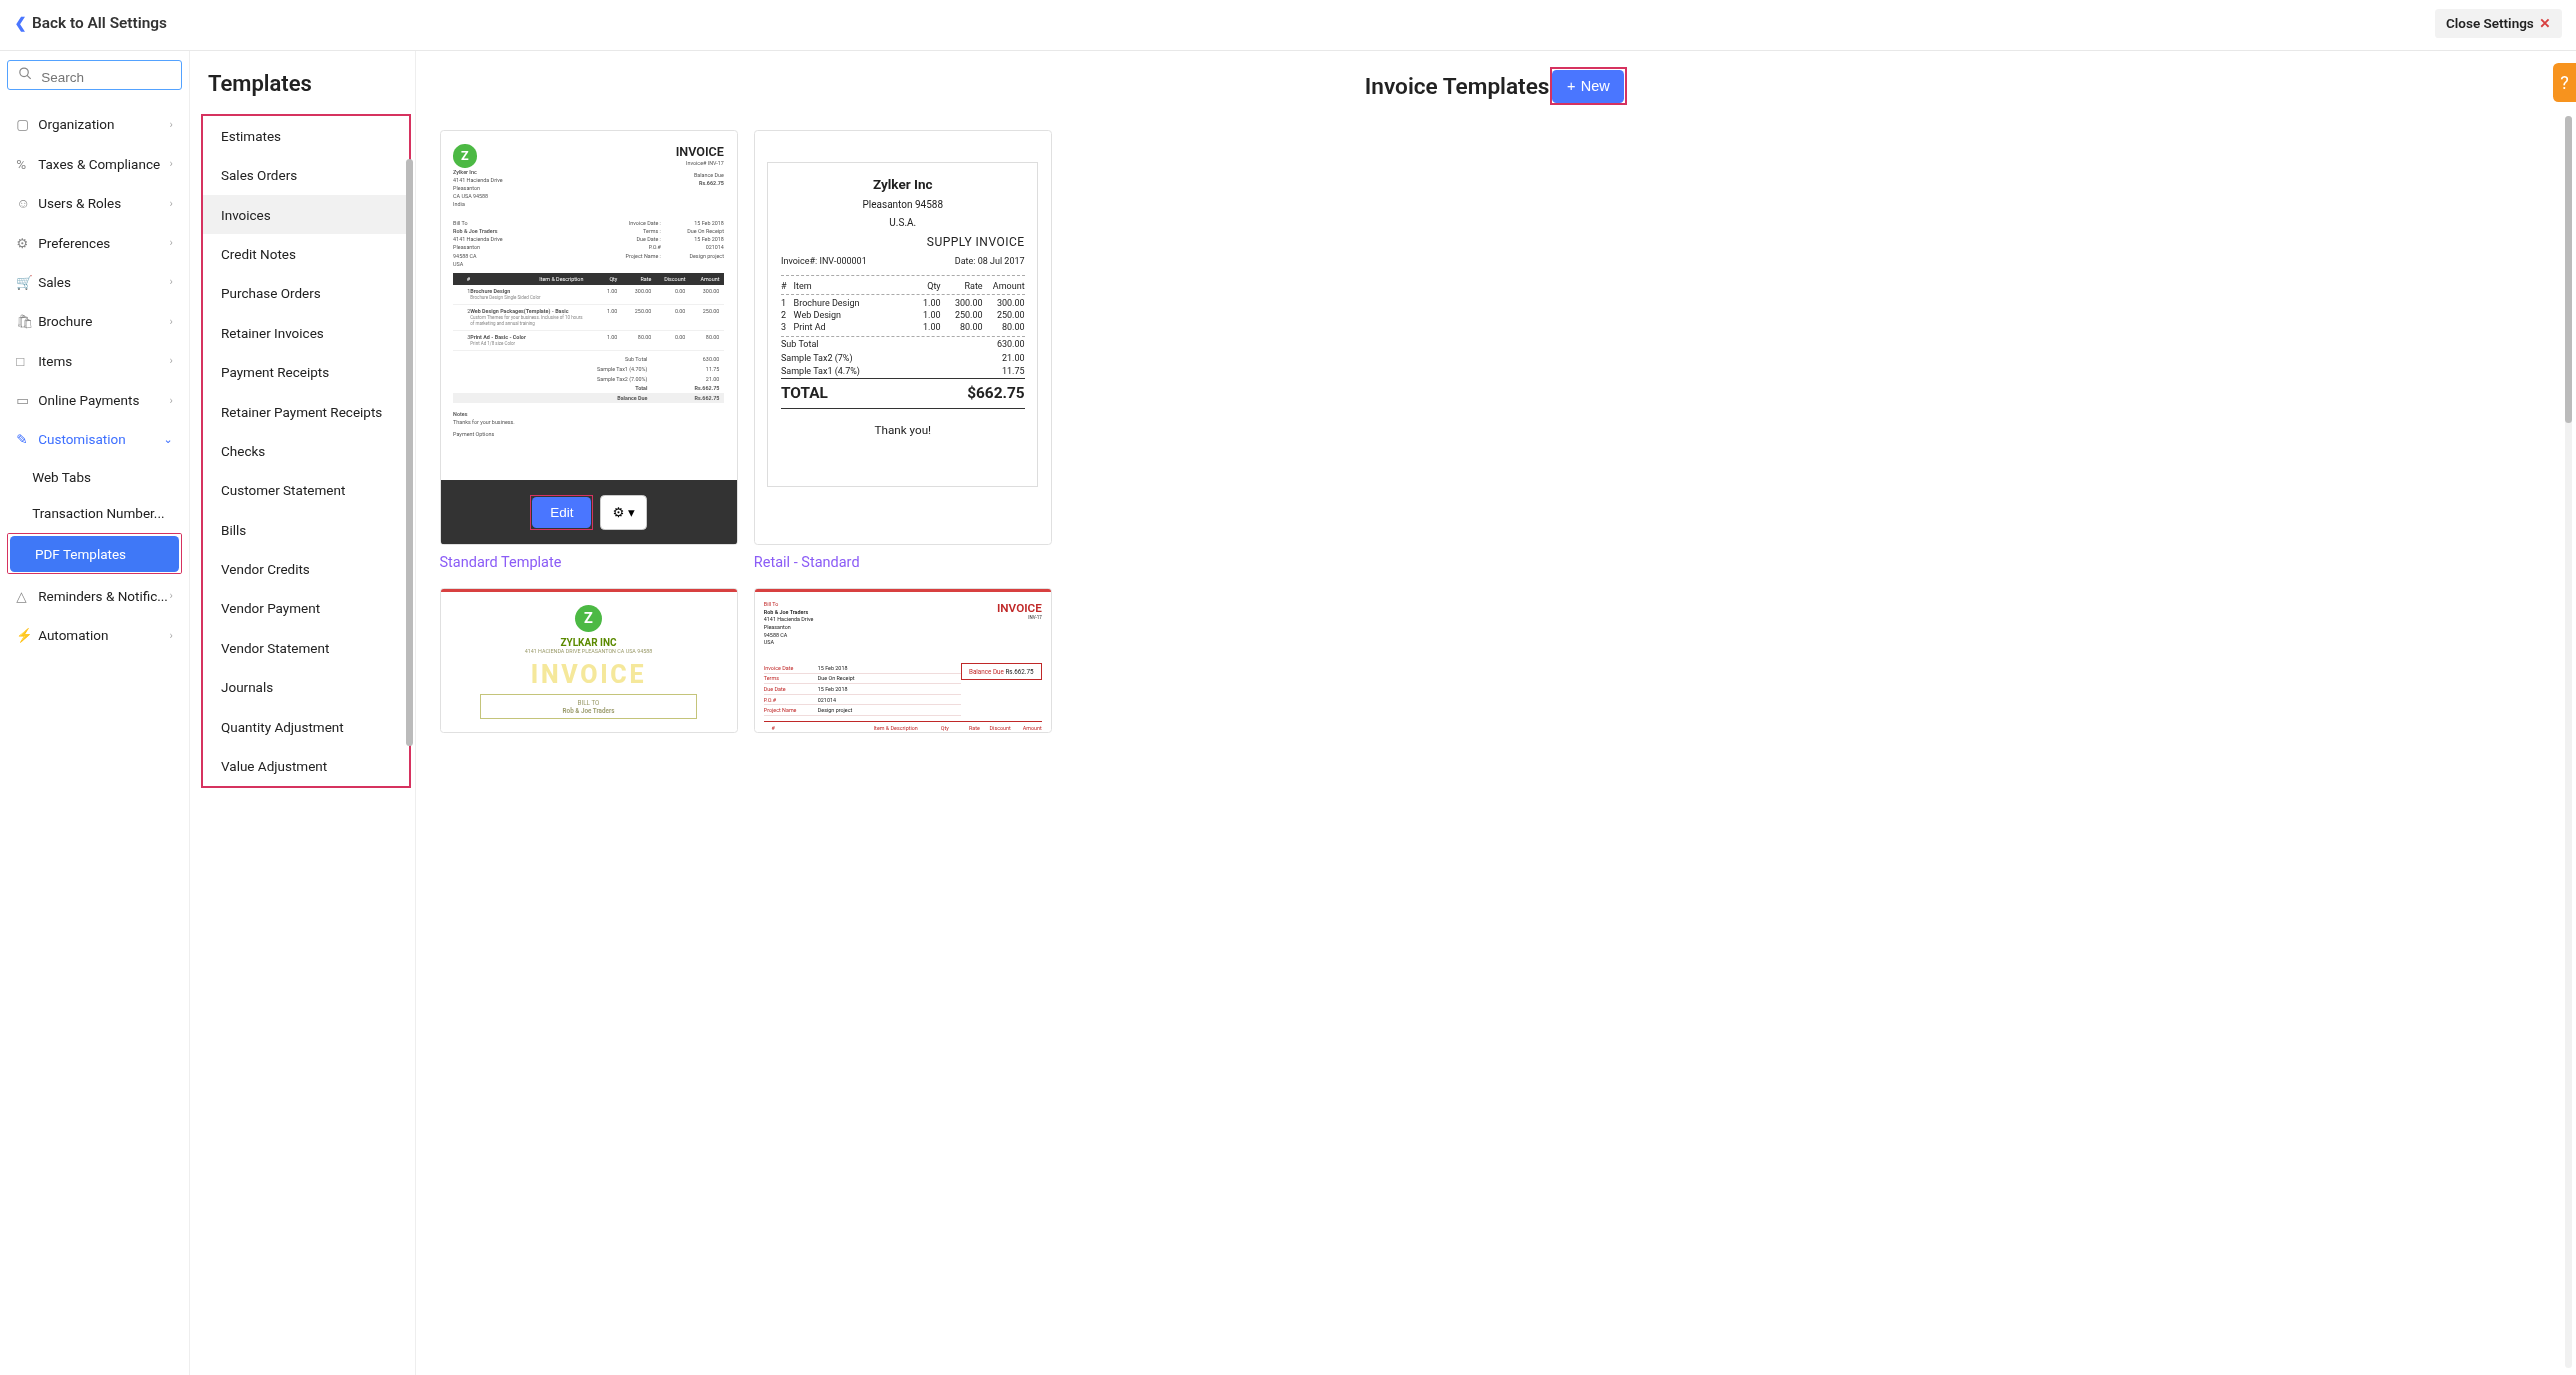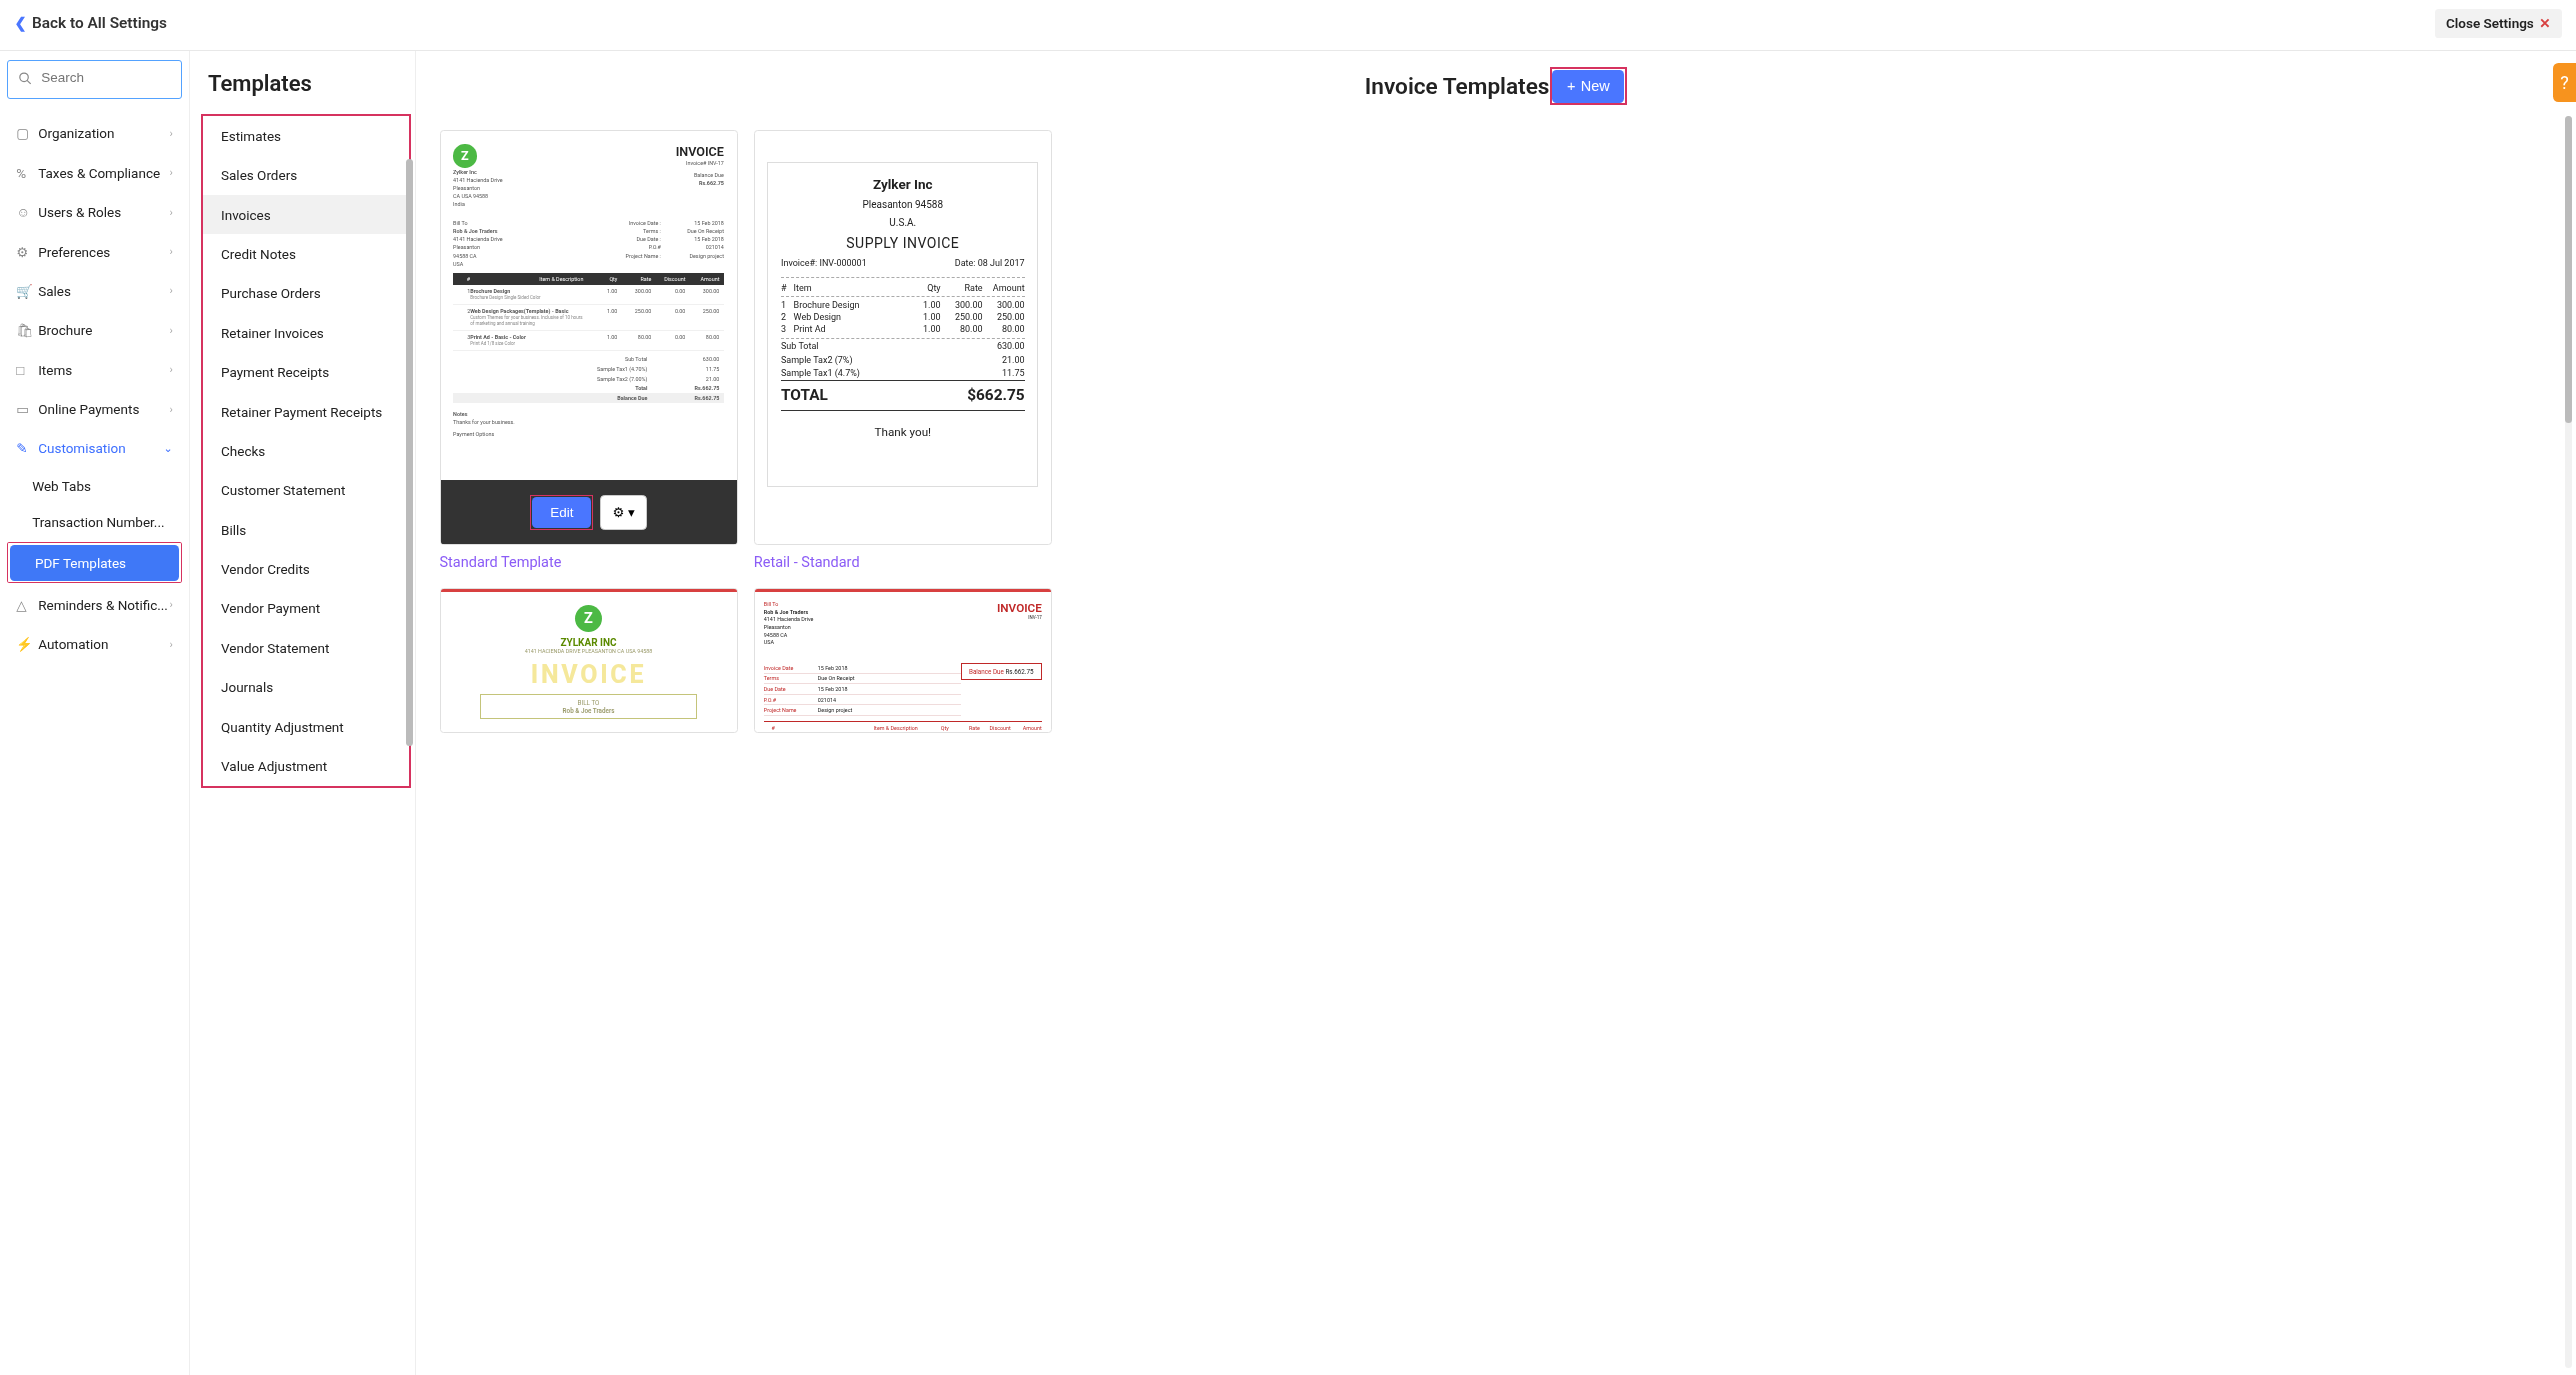--- a/index.html
+++ b/index.html
@@ -9,21 +9,21 @@
 .back-link { display: flex; align-items: center; gap: 5.4px; color: #333; font-size: 15.4px; font-weight: 600; cursor: pointer; }
 .back-link .chev { color: #4a76ff; font-size: 14.5px; }
 .close-settings { background: #f2f2f2; padding: 6.3px 11px; border-radius: 3.6px; font-size: 13.5px; font-weight: 600; display: flex; align-items: center; gap: 5.4px; cursor: pointer; }
 .close-settings .x { color: #d84040; }
 
 .main-grid { display: grid; grid-template-columns: 190px 226px 1fr; height: calc(100vh - 49px); }
 
 
 .sidebar-left { padding: 9px 7.2px; border-right: 0.9px solid #eee; overflow-y: auto; }
 .search-wrap { position: relative; margin-bottom: 14.5px; }
-.search-wrap input { width: 100%; padding: 9px 11px 13px 33px; border: 1.8px solid #53a2ff; border-radius: 3px; font-size: 13.5px; outline: none; }
+.search-wrap input { width: 100%; padding: 9px 11px 4px 33px; border: 1.8px solid #53a2ff; border-radius: 3px; font-size: 13.5px; outline: none; }
 .search-wrap .sicon { position: absolute; left: 11px; top: 50%; transform: translateY(-50%); color: #888; }
 
 .nav-item { display: flex; align-items: center; padding: 11.7px 9px; border-radius: 5.4px; cursor: pointer; font-size: 13.5px; }
 .nav-item .icon { width: 22px; color: #888; flex-shrink: 0; }
 .nav-item .label { flex: 1; }
 .nav-item .chev { color: #aaa; font-size: 11px; }
 .nav-item.expanded { color: #3d6fff; }
 .nav-item.expanded .icon, .nav-item.expanded .chev { color: #3d6fff; }
 .sub-item { padding: 10px 9px 10px 25px; font-size: 13.5px; cursor: pointer; border-radius: 4.5px; }
 .sub-item.selected { background: #3f78f7; color: #fff; }
@@ -72,21 +72,21 @@
 .std-totals .tval { flex: 0 0 45px; }
 .std-bal { background: #f0f0f0; font-weight: bold; }
 .std-actions { background: #333; padding: 14.5px 0; display: flex; justify-content: center; gap: 7.2px; }
 .edit-btn-hl { border: 1.8px solid #d6325f; padding: 0.9px; }
 .edit-btn { background: #4a76ff; color: #fff; border: none; padding: 8.1px 18px; border-radius: 4.5px; font-size: 13.5px; cursor: pointer; }
 .gear-btn { background: #fff; border: 0.9px solid #ccc; padding: 8.1px 11px; border-radius: 4.5px; cursor: pointer; display: flex; align-items: center; gap: 3.6px; }
 
 .retail-preview { border: 0.9px solid #ddd; margin: 31px 12.6px 12.6px; padding: 9px 12.6px; font-size: 10px; text-align: center; height: 325px; }
 .retail-preview h4 { font-size: 13.5px; font-weight: 700; margin-top: 3.6px; }
 .retail-preview .sub { font-size: 10px; margin: 7px 0; }
-.retail-preview .suptitle { font-size: 14px; margin: 7.2px 0; letter-spacing: 0.5px; }
+.retail-preview .suptitle { font-size: 12px; margin: 7.2px 0; letter-spacing: 0.5px; text-align: right; }
 .retail-meta { display: flex; justify-content: space-between; font-size: 9px; margin: 3.6px 0 9px; }
 .r-tbl { width: 100%; font-size: 9px; border-top: 0.9px dashed #aaa; border-bottom: 0.9px dashed #aaa; padding: 3.6px 0; }
 .r-tbl-row { display: flex; padding: 0.9px 0; }
 .r-tbl-row span:first-child { flex: 0 0 12.6px; text-align: left; }
 .r-tbl-row span:nth-child(2) { flex: 1; text-align: left; }
 .r-tbl-row span { flex: 0 0 42px; text-align: right; }
 .r-subtot { display: flex; justify-content: space-between; font-size: 9px; padding: 1.8px 0; }
 .r-total { display: flex; justify-content: space-between; font-size: 15.4px; font-weight: 700; padding: 5.4px 0; border-top: 0.9px solid #333; border-bottom: 0.9px solid #333; }
 .r-thanks { margin-top: 14.5px; font-size: 11.7px; }
 

